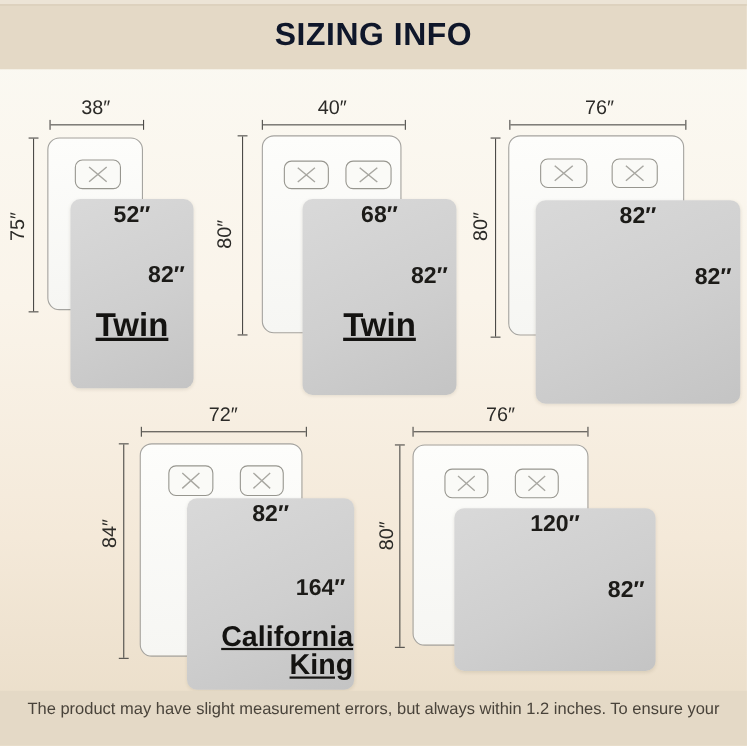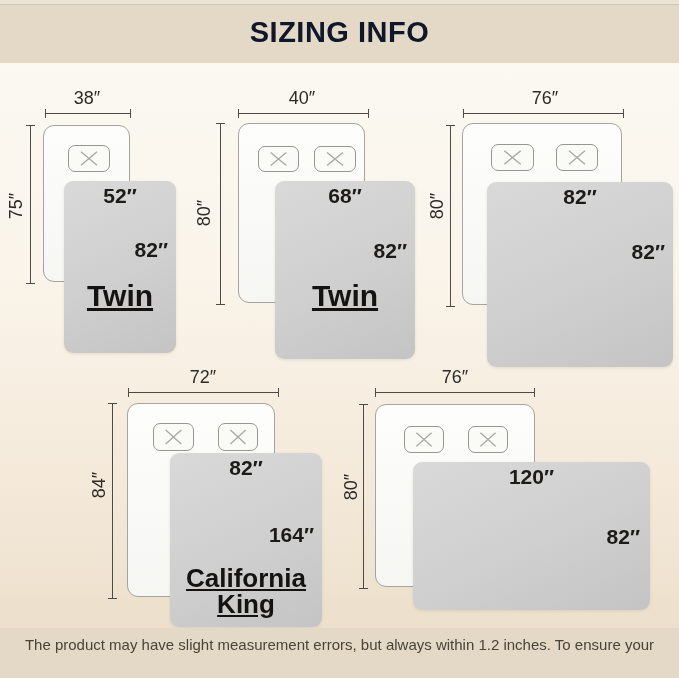--- a/index.html
+++ b/index.html
@@ -68,21 +68,21 @@
     font-size: 21px; font-weight: bold; color: #1c1b18;
   }
   .cover-h {
     position: absolute; right: 8px;
     font-size: 21px; font-weight: bold; color: #1c1b18;
   }
   .cover-name {
     position: absolute; left: 0; right: 0; text-align: center;
     font-size: 30px; font-weight: bold; color: #141311; line-height: 34px; text-decoration: underline;
   }
-  .cover-name.two-line { font-size: 26px; line-height: 26px; margin: 0 auto; }
+  .cover-name.two-line { font-size: 26px; line-height: 26px; margin: 0 auto; text-align: right; }
 </style>
 </head>
 <body>
 
 <div class="stage">
 
   <div class="band header">
     <div class="title">SIZING INFO</div>
   </div>
 
@@ -186,21 +186,21 @@
         <svg viewBox="0 0 40 26" preserveAspectRatio="none">
             <path d="M12 6 L28 20 M28 6 L12 20" stroke="#a8a7a1" stroke-width="1.3" fill="none"></path>
           </svg>
       </div>
       <div class="pillow" style="left:92px;top:21px;width:40px;height:27px">
         <svg viewBox="0 0 40 26" preserveAspectRatio="none">
             <path d="M12 6 L28 20 M28 6 L12 20" stroke="#a8a7a1" stroke-width="1.3" fill="none"></path>
           </svg>
       </div>
     </div>
-    <div class="cover" style="left:413px;top:462px;width:237px;height:148px">
+    <div class="cover" style="left:413px;top:462px;width:183px;height:148px">
       <div class="cover-w">120″</div>
       <div class="cover-h" style="top:63px;right:10px">82″</div>
     </div>
   </div>
 
   <div class="band footer">
     <div class="footer-text">
       <div>The product may have slight measurement errors, but always within 1.2 inches. To ensure your</div>
     </div>
   </div>

